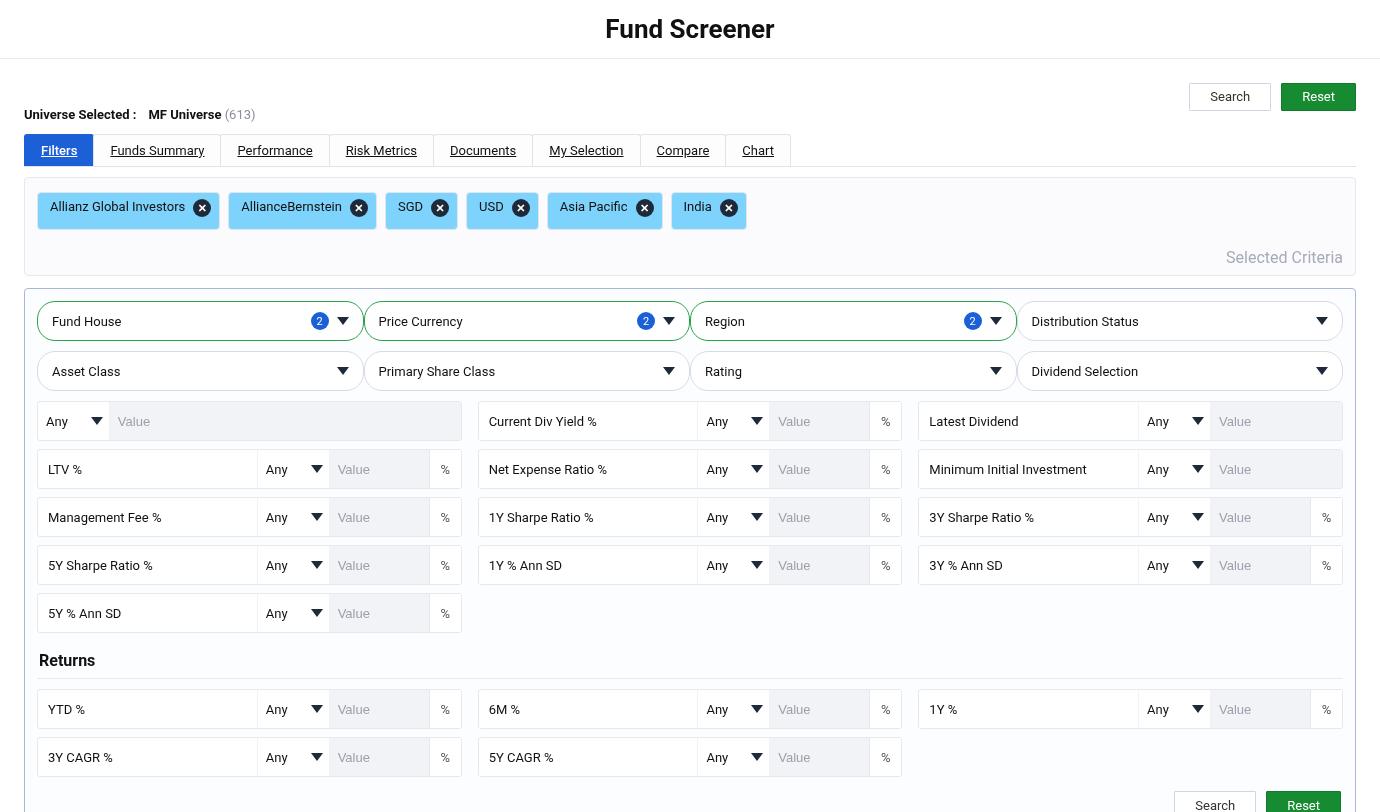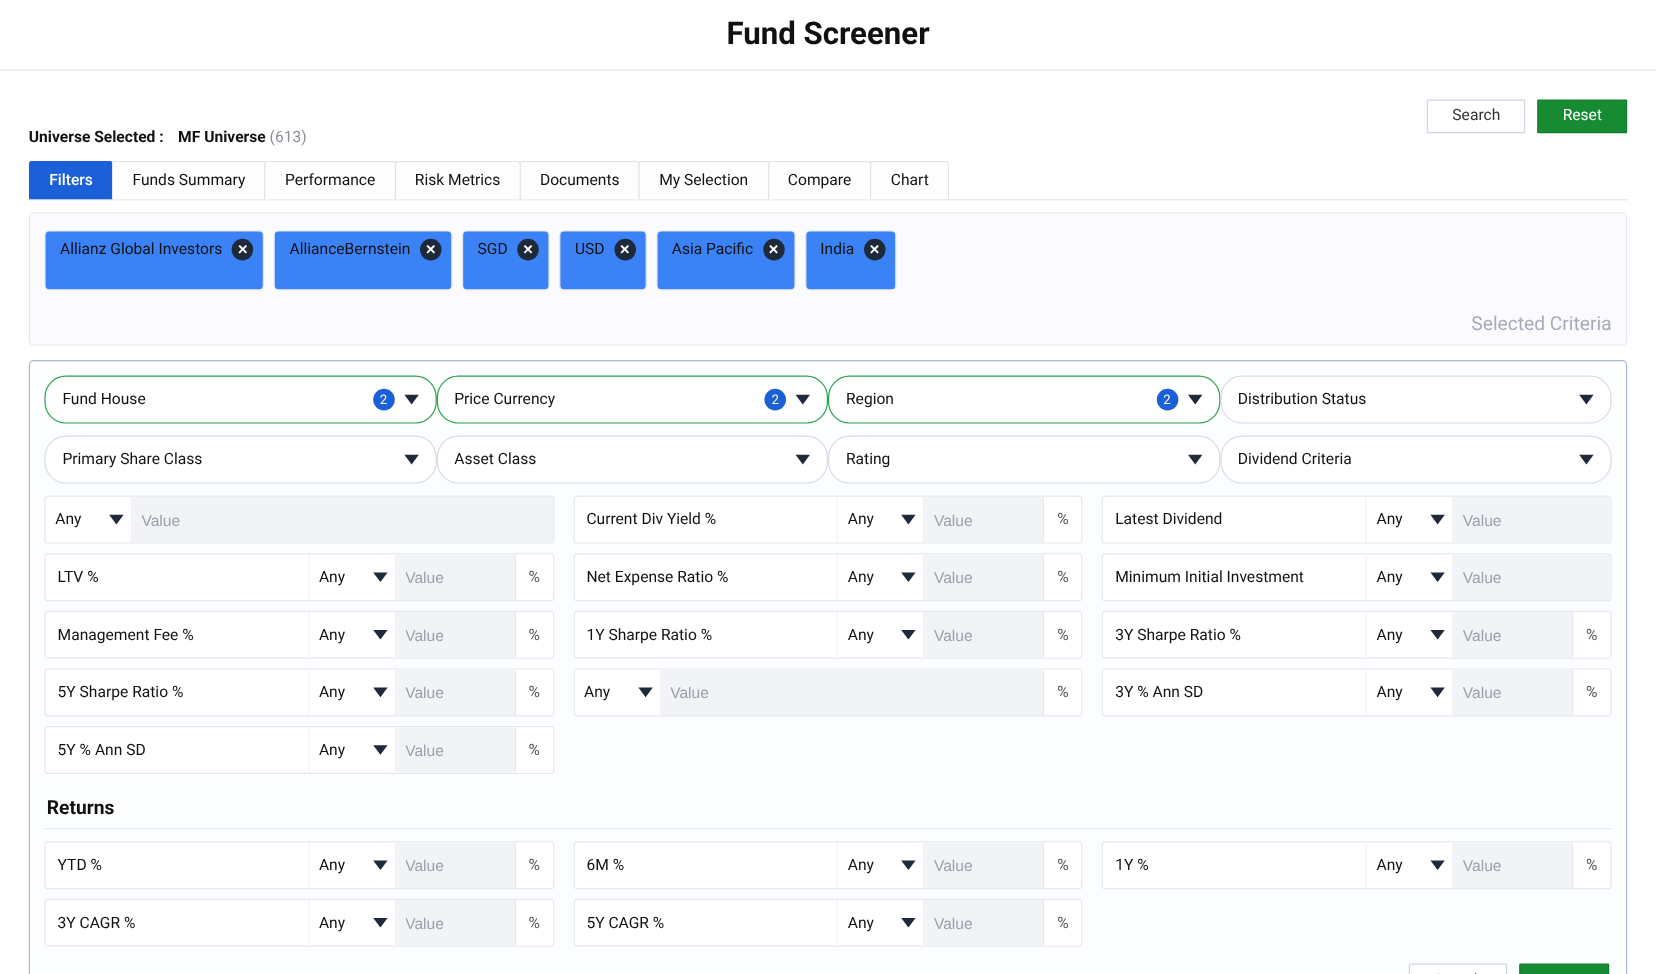--- a/index.html
+++ b/index.html
@@ -11,27 +11,27 @@
   .topbar-left { display: flex; gap: 12px; align-items: flex-start; margin-top: 36px; }
   .t-label { font-weight: 700; }
   .t-universe { font-weight: 700; }
   .t-count { color: #8a8f98; font-weight: 400; }
   .buttons { display: flex; gap: 10px; }
   .btn { height: 28px; display: inline-flex; align-items: center; justify-content: center; padding: 0 20px; border-radius: 1px; font-size: 13px; cursor: pointer; user-select: none; }
   .btn-outline { border: 1px solid #cfd6e4; background: #fff; color: #333; }
   .btn-green { background: #178b32; color: #fff; border: 1px solid #0f7a29; }
 
   .tabs { display: flex; padding: 0 24px; margin-top: 4px; }
-  .tab { padding: 8px 16px; border: 1px solid #dfe3ea; border-bottom: none; border-top-left-radius: 3px; border-top-right-radius: 3px; background: #fdfdfd; font-size: 13px; cursor: pointer; margin-right: -1px; }
+  .tab { padding: 8px 16px; border: 1px solid #dfe3ea; border-bottom: none; border-top-left-radius: 3px; border-top-right-radius: 3px; background: #fdfdfd; font-size: 13px; cursor: pointer; margin-right: -1px; text-decoration: underline; }
   .tab.active { background: #1b60d6; border-color: #1b60d6; color: #fff; font-weight: 500; }
   .tabline { border: none; border-top: 1px solid #dfe3ea; margin: 0 24px; }
 
   .chips-box { margin: 10px 24px 12px; border: 1px solid #e5e8ee; border-radius: 4px; background: #fbfbfd; padding: 14px 12px 8px; position: relative; }
   .chips-row { display: flex; flex-wrap: wrap; gap: 8px; }
-  .chip { display: inline-flex; align-items: center; gap: 8px; border: 1px solid #e1e5ee; border-radius: 4px; padding: 6px 8px 24px 12px; background: #3b82f6; font-size: 13px; }
+  .chip { display: inline-flex; align-items: flex-start; gap: 8px; border: 1px solid #e1e5ee; border-radius: 4px; padding: 6px 8px 12px 12px; background: #7dd3fc; font-size: 13px; }
   .chip-x { width: 18px; height: 18px; border-radius: 50%; background: #1e2a3a; color: #fff; font-size: 11px; display: inline-flex; align-items: center; justify-content: center; cursor: pointer; font-weight: 700; }
   .chips-caption { text-align: right; color: #a5abb8; font-size: 16px; margin-top: 18px; }
 
   .main-panel { margin: 0 24px 18px; border: 1px solid #a7b8d5; border-radius: 4px; padding: 12px 12px 14px; background: #fcfdff; }
 
   .dd-row { display: grid; grid-template-columns: repeat(4, 1fr); margin-bottom: 10px; }
   .dd { height: 40px; border: 1px solid #d6dbe6; border-radius: 18px; display: flex; align-items: center; justify-content: space-between; padding: 0 14px; background: #fff; cursor: pointer; }
   .dd.hot { border: 1.5px solid #2aa24a; }
   .dd-left { display: flex; align-items: center; gap: 10px; }
   .badge { display:inline-flex; min-width: 18px; height: 18px; border-radius: 9px; background: #1b60d6; color: #fff; font-size: 11px; align-items: center; justify-content: center; padding: 0 4px; }
@@ -153,45 +153,45 @@
             <span>Distribution Status</span>
           </div>
           <div style="display: flex; align-items: center; gap: 8px;">
             <span class="caret"></span>
           </div>
         </div>
       </div>
     <div class="dd-row" id="dd-row-1">
         <div class="dd">
           <div class="dd-left">
+            <span>Asset Class</span>
+          </div>
+          <div style="display: flex; align-items: center; gap: 8px;">
+            <span class="caret"></span>
+          </div>
+        </div>
+        <div class="dd">
+          <div class="dd-left">
             <span>Primary Share Class</span>
           </div>
           <div style="display: flex; align-items: center; gap: 8px;">
             <span class="caret"></span>
           </div>
         </div>
         <div class="dd">
           <div class="dd-left">
-            <span>Asset Class</span>
+            <span>Rating</span>
           </div>
           <div style="display: flex; align-items: center; gap: 8px;">
             <span class="caret"></span>
           </div>
         </div>
         <div class="dd">
           <div class="dd-left">
-            <span>Rating</span>
-          </div>
-          <div style="display: flex; align-items: center; gap: 8px;">
-            <span class="caret"></span>
-          </div>
-        </div>
-        <div class="dd">
-          <div class="dd-left">
-            <span>Dividend Criteria</span>
+            <span>Dividend Selection</span>
           </div>
           <div style="display: flex; align-items: center; gap: 8px;">
             <span class="caret"></span>
           </div>
         </div>
       </div>
 
     <div id="metrics-area">
         <div class="metrics-row">
           <div class="metric nopct">
@@ -300,20 +300,21 @@
             <div class="cond">
               <span>Any</span>
               <span class="caret"></span>
             </div>
             <div class="inputcell">
               <input type="text" placeholder="Value" style="">
             </div>
             <div class="pct">%</div>
           </div>
           <div class="metric">
+            <div class="label">1Y % Ann SD</div>
             <div class="cond">
               <span>Any</span>
               <span class="caret"></span>
             </div>
             <div class="inputcell">
               <input type="text" placeholder="Value" style="">
             </div>
             <div class="pct">%</div>
           </div>
           <div class="metric">

